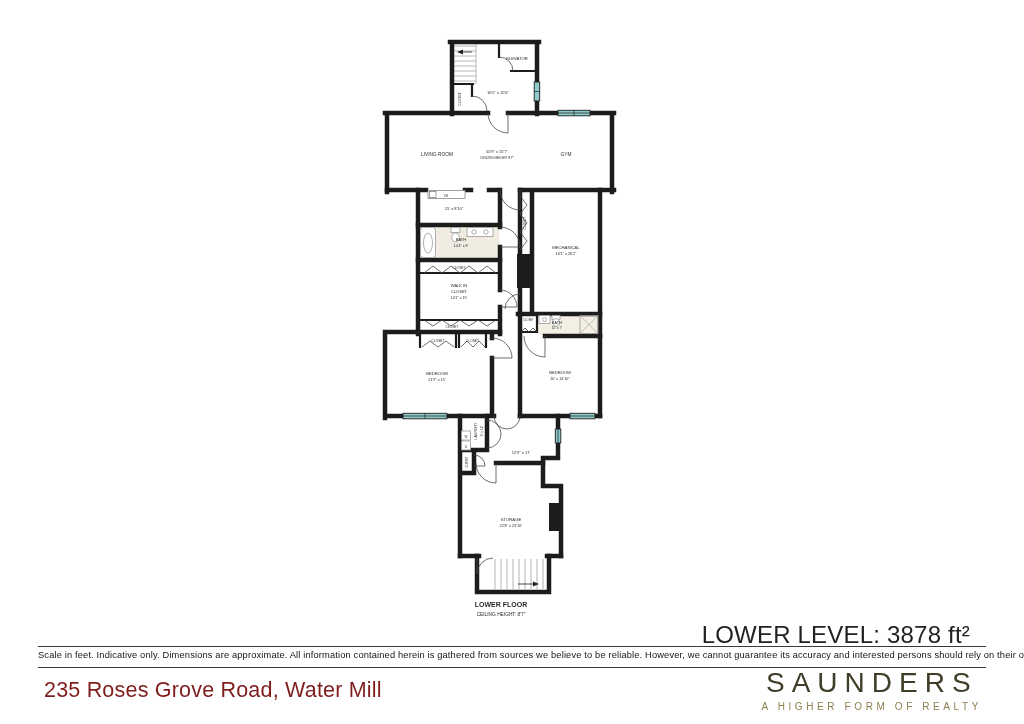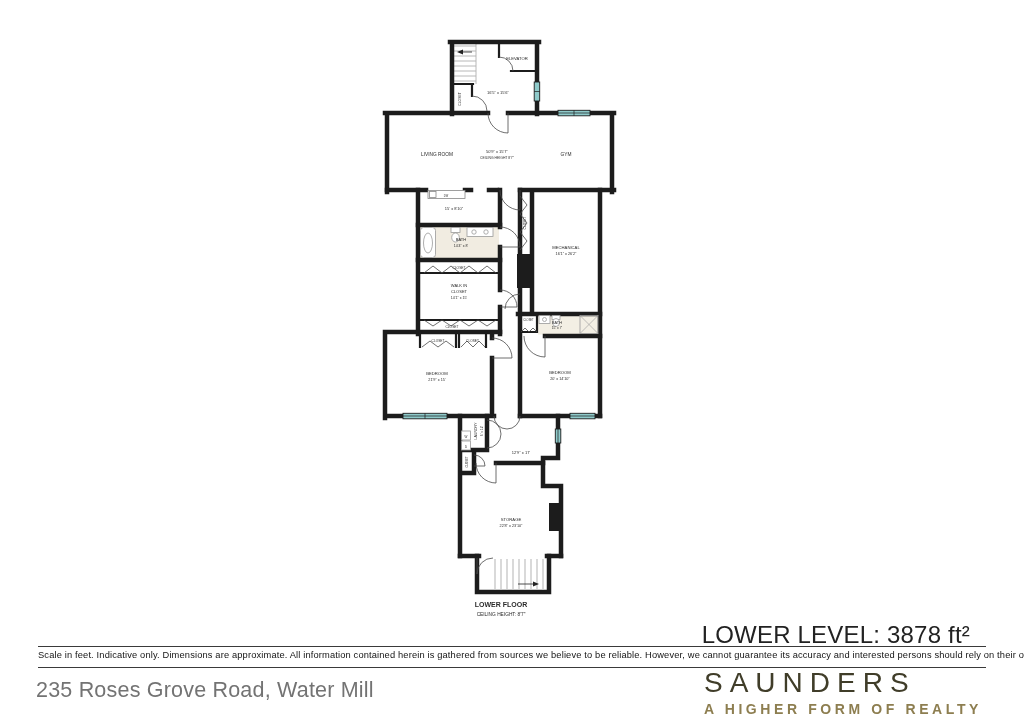--- a/index.html
+++ b/index.html
@@ -8,25 +8,25 @@
   .page{position:absolute;inset:0;background:#fff;}
   svg{position:absolute;left:0;top:0;}
   svg text{font-family:"Liberation Sans", sans-serif;fill:#2b2b2b;}
   .level-label{position:absolute;right:54px;top:621px;font-size:24px;color:#222;
        letter-spacing:.2px;}
   .rule{position:absolute;left:38px;width:948px;height:1px;background:#3a3a3a;}
   .rule-top{top:646px;}
   .rule-bottom{top:667px;}
   .disclaimer{position:absolute;left:38px;top:650px;width:948px;font-size:9.3px;
        color:#141414;white-space:nowrap;letter-spacing:.15px;}
-  .address{position:absolute;left:36px;top:678px;font-size:21.5px;color:#737373;
+  .address{position:absolute;left:44px;top:678px;font-size:21.5px;color:#7f1d1d;
        letter-spacing:.2px;}
-  .brand{position:absolute;right:42px;top:669px;text-align:left;}
+  .brand{position:absolute;right:42px;top:669px;text-align:center;}
   .brand-name{font-size:28px;letter-spacing:7px;color:#403d29;line-height:1;}
-  .brand-tag{font-size:14px;letter-spacing:3.6px;color:#8d7e50;margin-top:4px;font-weight:bold;}
+  .brand-tag{font-size:10px;letter-spacing:3.6px;color:#8d7e50;margin-top:4px;}
 </style>
 </head>
 <body>
 
 <div class="page">
 
 <svg width="1024" height="724" viewBox="0 0 1024 724">
 
   <g>
     <rect x="419" y="226" width="80" height="33" fill="#f1ece1"></rect>

